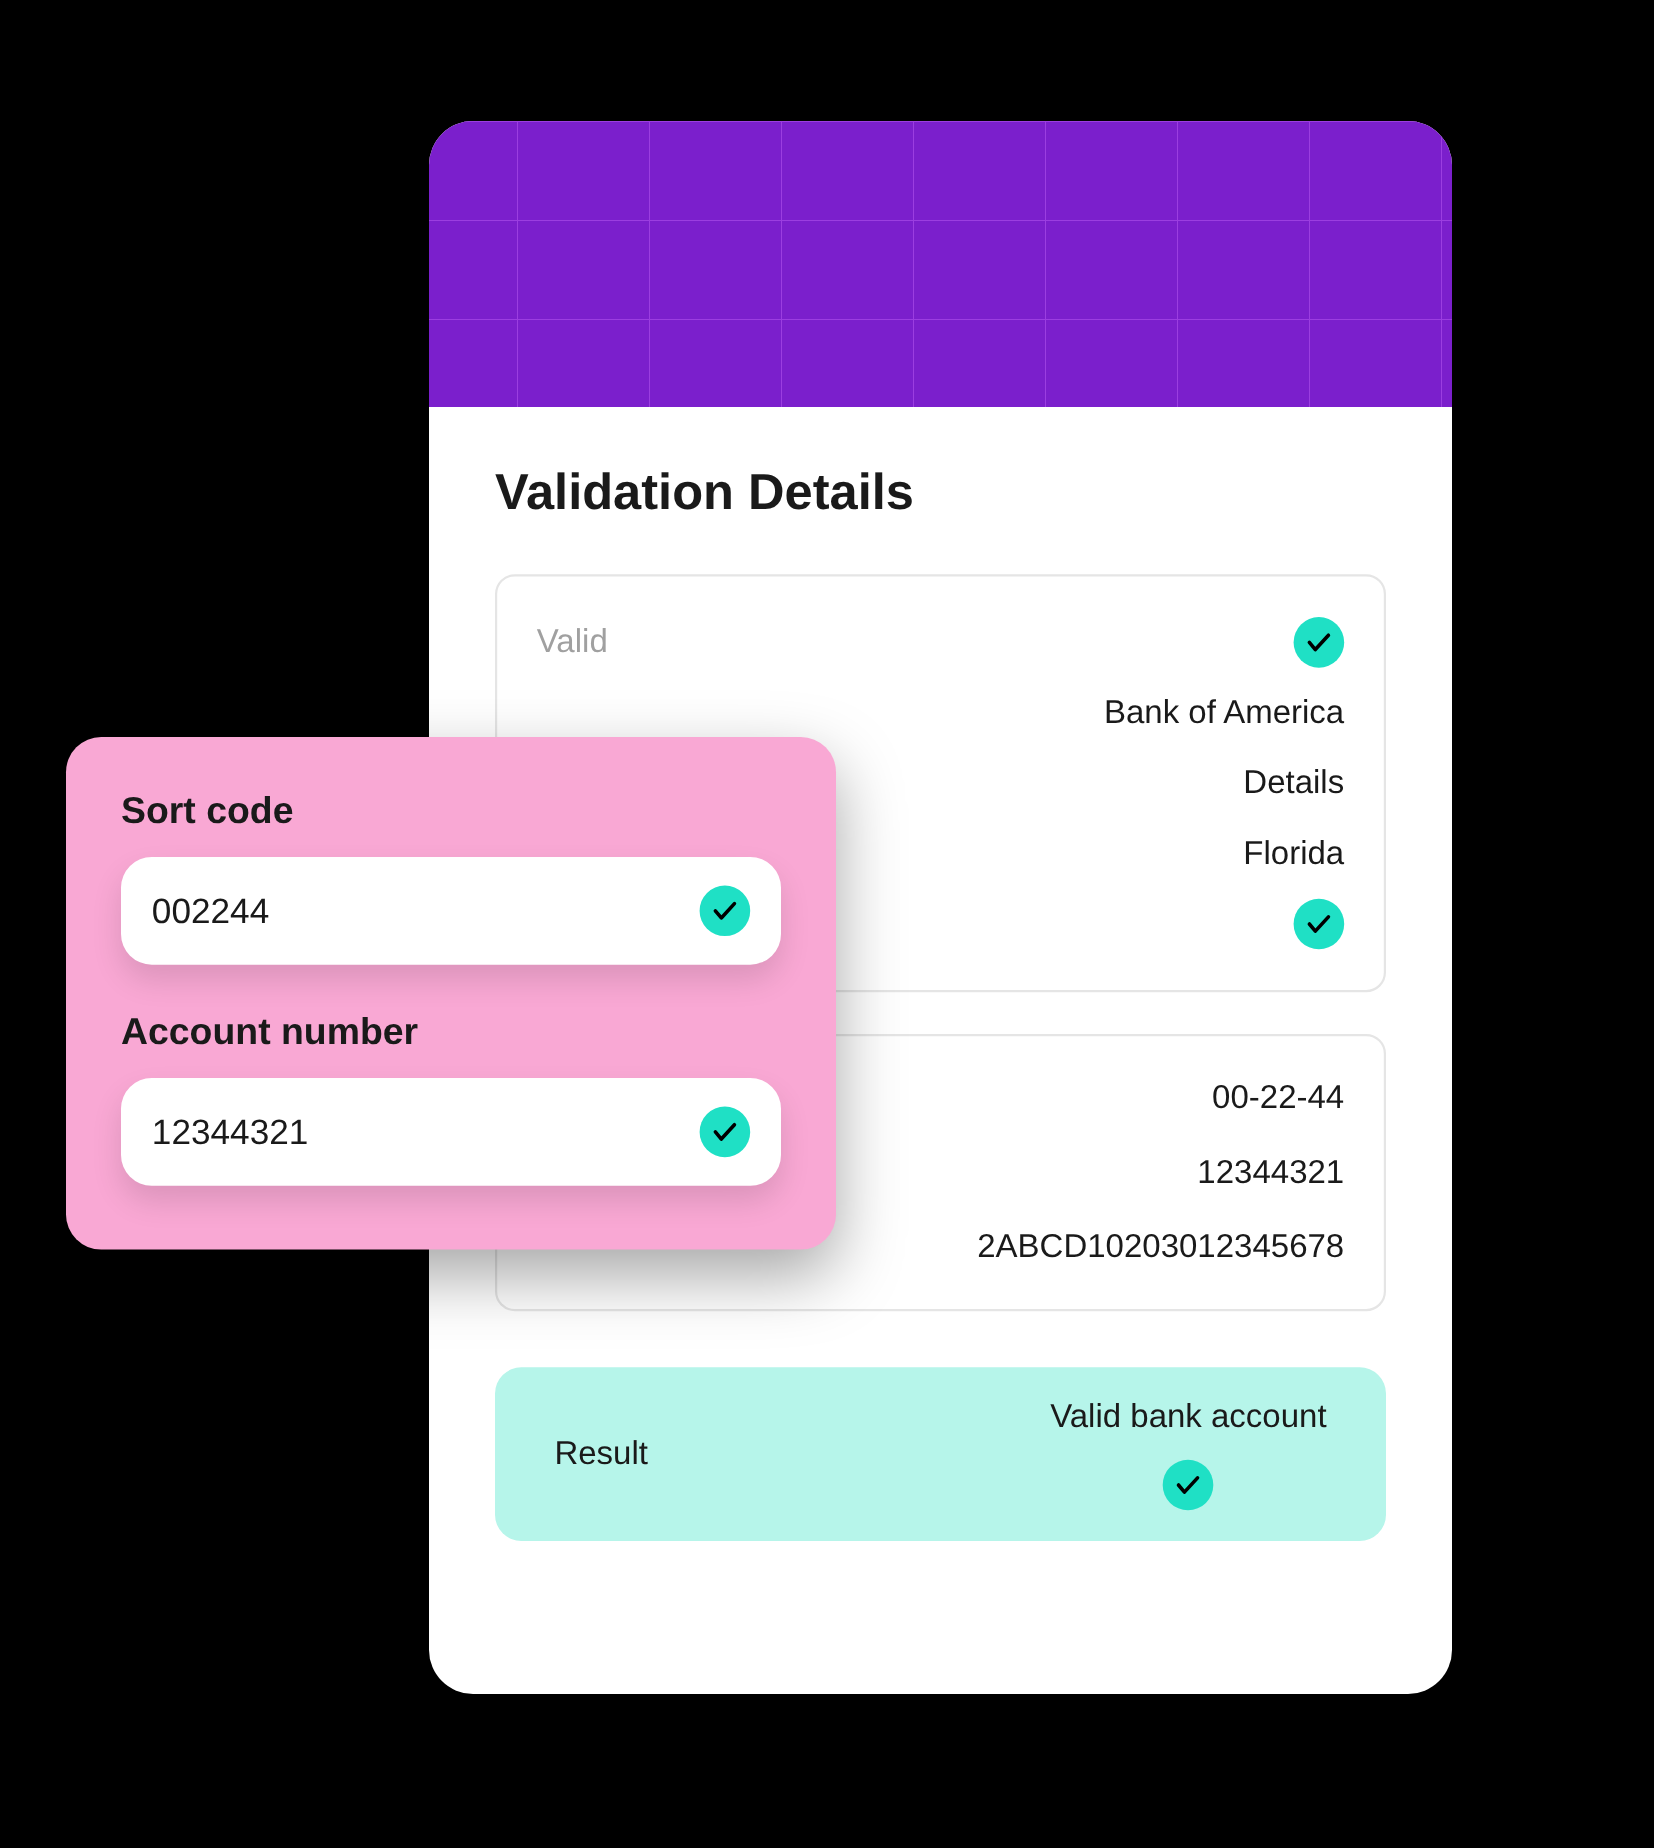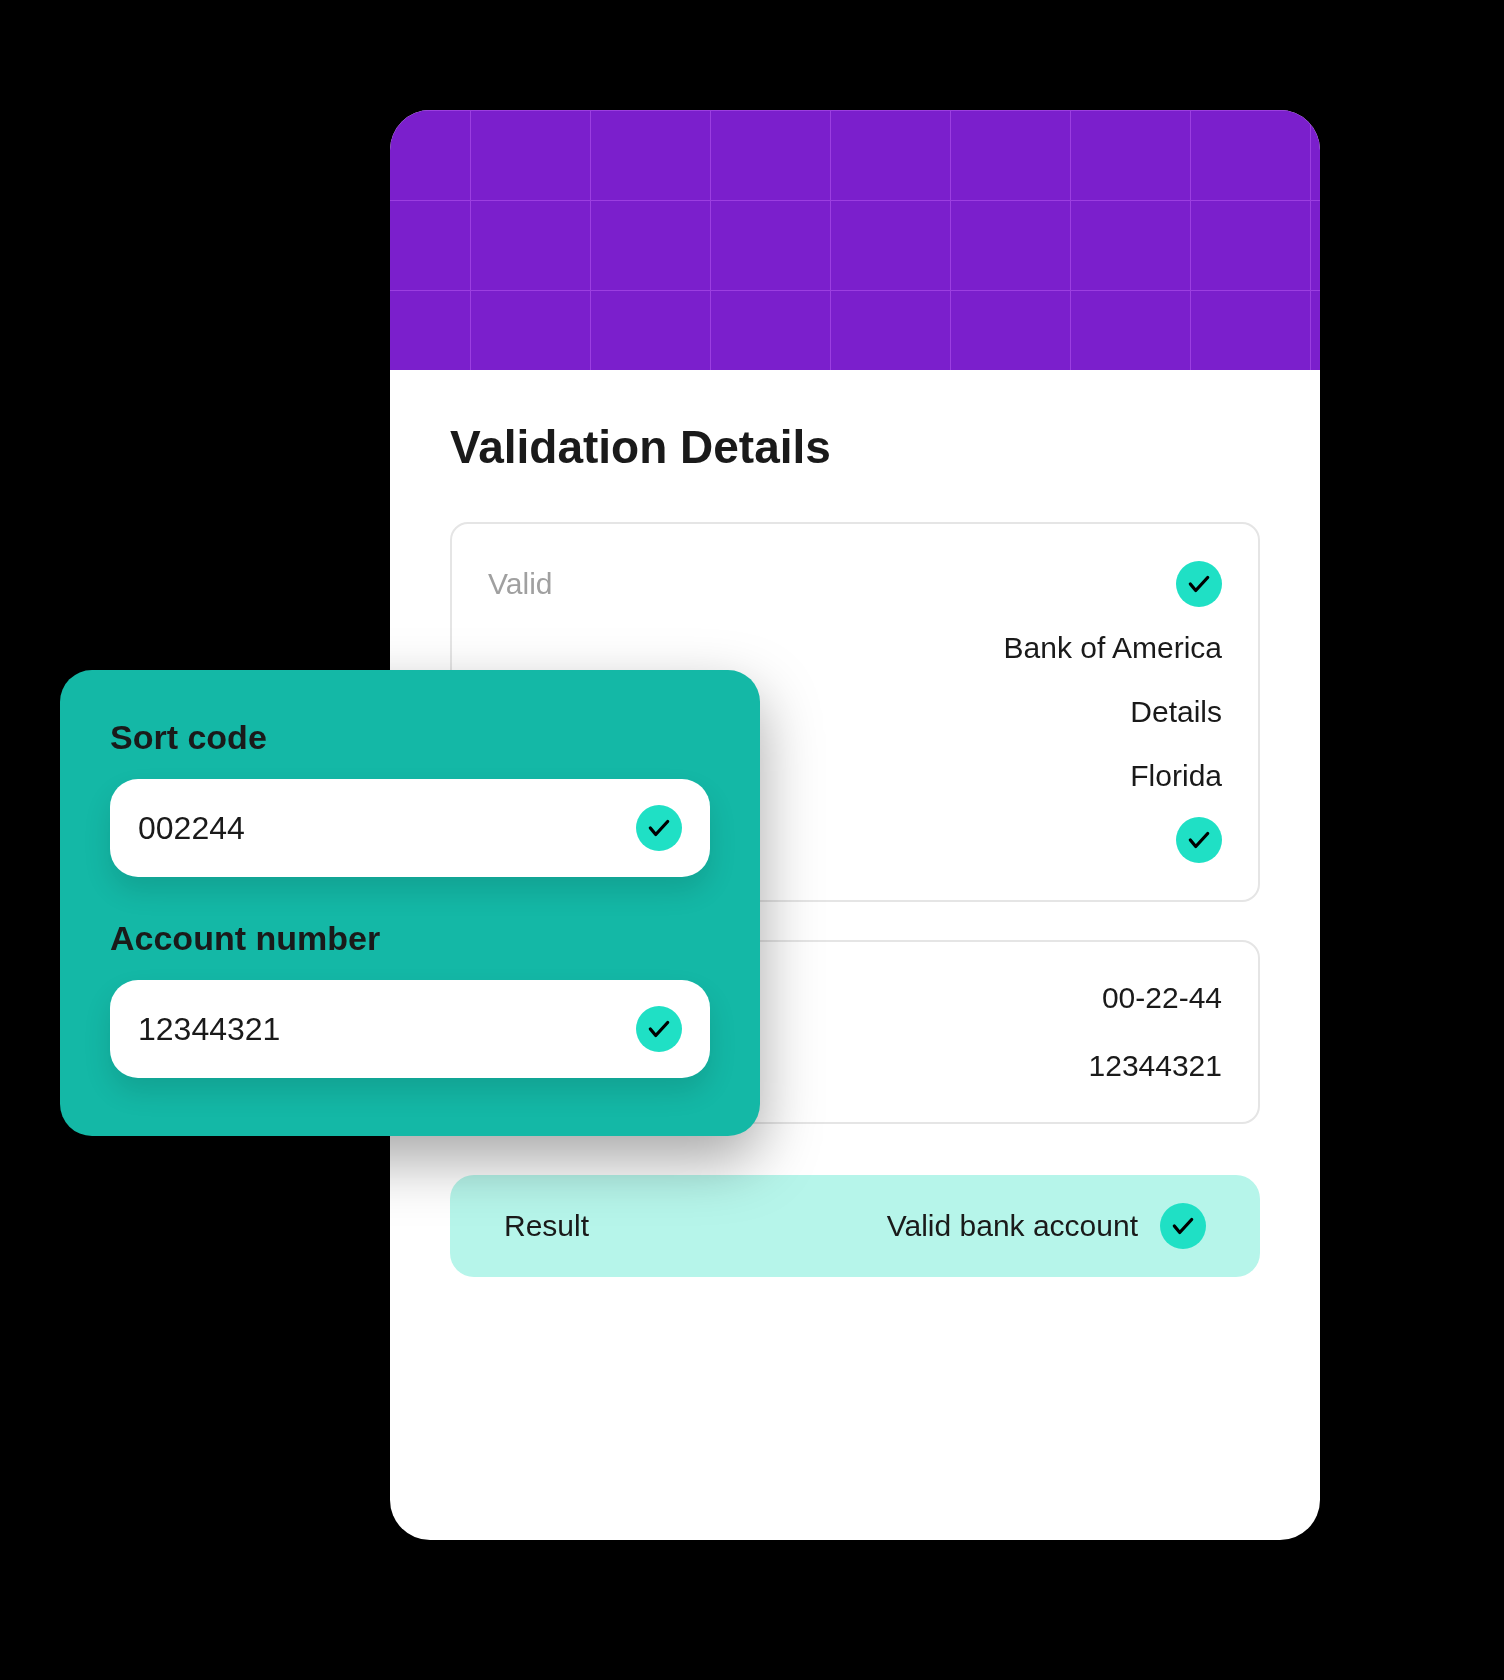--- a/index.html
+++ b/index.html
@@ -84,27 +84,27 @@
       background: #b6f5ea;
       border-radius: 24px;
       padding: 28px 54px;
       margin-top: 51px;
       display: flex;
       align-items: center;
       justify-content: space-between;
       font-size: 30px;
       color: #1a1a1a;
     }
-    .result-bar .right { display: flex; align-items: center; gap: 22px; }
+    .result-bar .right { display: flex; align-items: center; gap: 22px; flex-direction: column; }
     .overlay-card {
       position: absolute;
       left: 60px;
       top: 670px;
       width: 700px;
-      background: #14b8a6;
+      background: #f9a8d4;
       border-radius: 32px;
       padding: 48px 50px 58px 50px;
       box-shadow: 0 24px 60px rgba(0,0,0,0.35);
     }
     .field-label {
       font-size: 34px;
       font-weight: 700;
       color: #1a1a1a;
       margin-bottom: 22px;
     }
@@ -167,20 +167,23 @@
         </span>
       </div>
     </div>
 
     <div class="numbers-box">
       <div class="num-row">
         <span>00-22-44</span>
       </div>
       <div class="num-row">
         <span>12344321</span>
+      </div>
+      <div class="num-row">
+        <span>2ABCD10203012345678</span>
       </div>
     </div>
 
     <div class="result-bar">
       <span>Result</span>
       <span class="right">
         <span>Valid bank account</span>
         <span class="check-badge">
           <svg viewBox="0 0 24 24" fill="none" stroke="#000" stroke-width="3" stroke-linecap="round" stroke-linejoin="round">
               <polyline points="4 12 9 18 20 6"></polyline>

